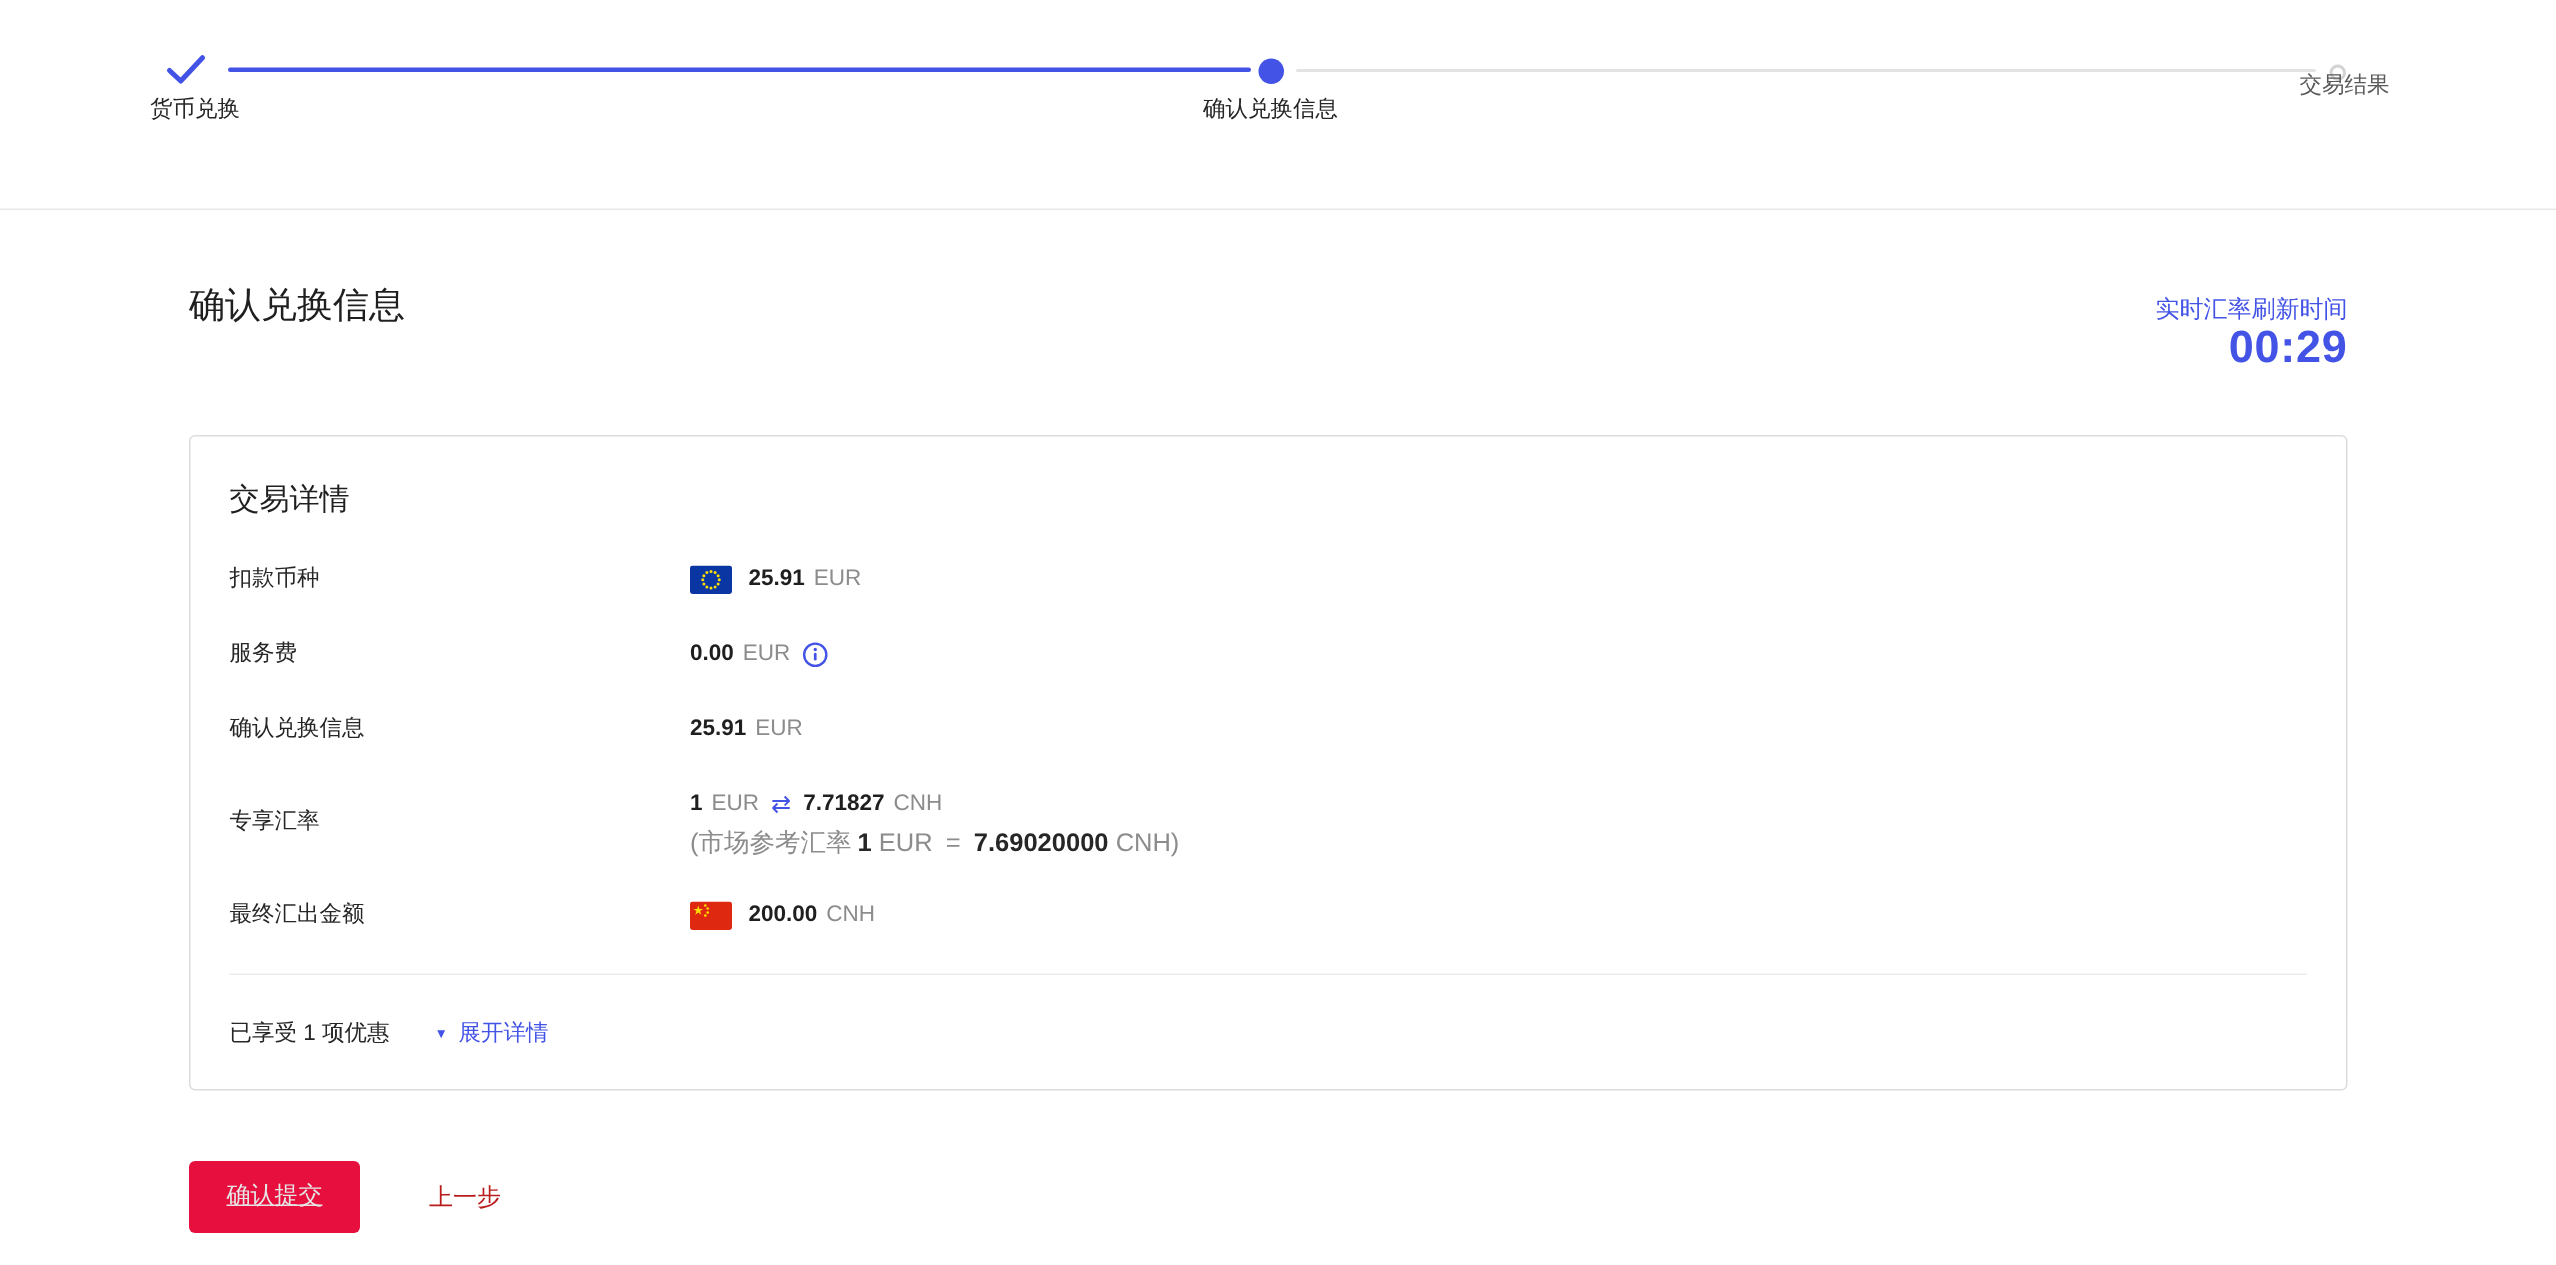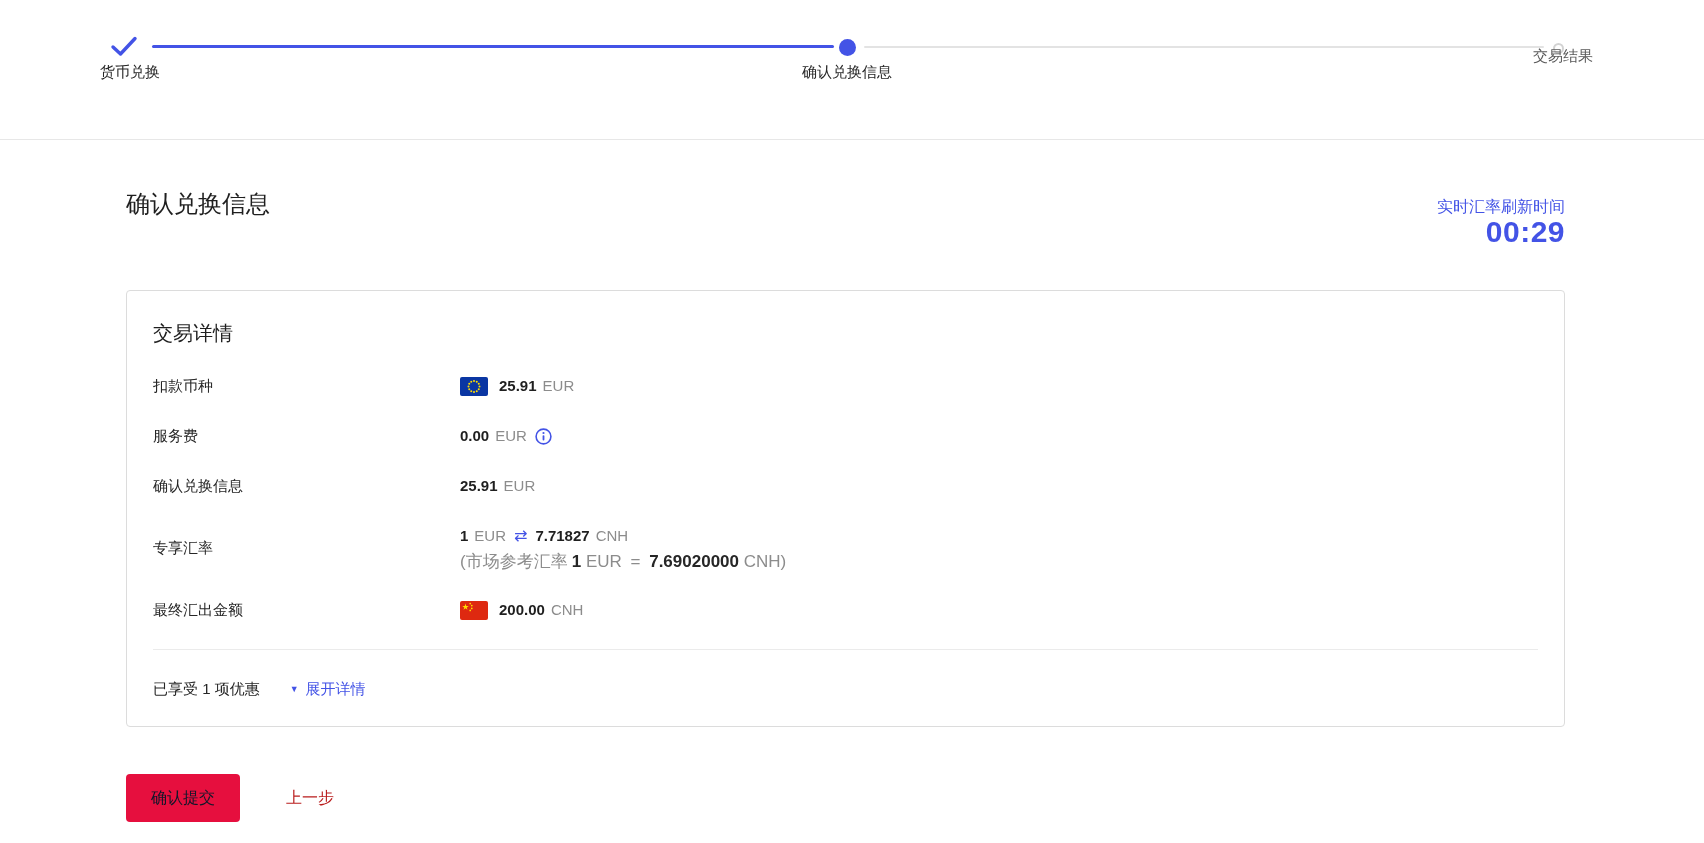--- a/index.html
+++ b/index.html
@@ -45,21 +45,21 @@
   .market-line b { color: #262626; font-weight: 700; }
   .market-line span { margin-right: 4px; }
 
   .divider { border: none; border-top: 1px solid #ebebeb; margin-top: 26px; }
   .promo-row { display: flex; align-items: center; margin-top: 28px; font-size: 15px; line-height: 22px; }
   .expand-link { display: inline-flex; align-items: center; margin-left: 30px; color: #4353e6; cursor: pointer; }
   .expand-triangle { font-size: 9px; margin-right: 7px; color: #4353e6; }
 
   
   .actions { display: flex; align-items: center; margin-top: 47px; }
-  .submit-btn { background: #e60f3e; color: #0f172a; border: none; border-radius: 4px; font-size: 16px; line-height: 22px; padding: 13px 25px; cursor: pointer; font-family: inherit; }
+  .submit-btn { background: #e60f3e; color: #e5e5e5; border: none; border-radius: 4px; font-size: 16px; line-height: 22px; padding: 13px 25px; cursor: pointer; font-family: inherit; text-decoration: underline; }
   .back-link { color: #b91c1c; font-size: 16px; margin-left: 46px; cursor: pointer; }
 </style>
 </head>
 <body>
 
 <div class="stepper">
   <span class="step-check">
     <svg width="28" height="22" viewBox="0 0 28 22">
       <path d="M3 12 L10.5 19 L25 3.5" stroke="#4353e6" stroke-width="3.4" fill="none" stroke-linecap="round" stroke-linejoin="round"></path>
     </svg>

